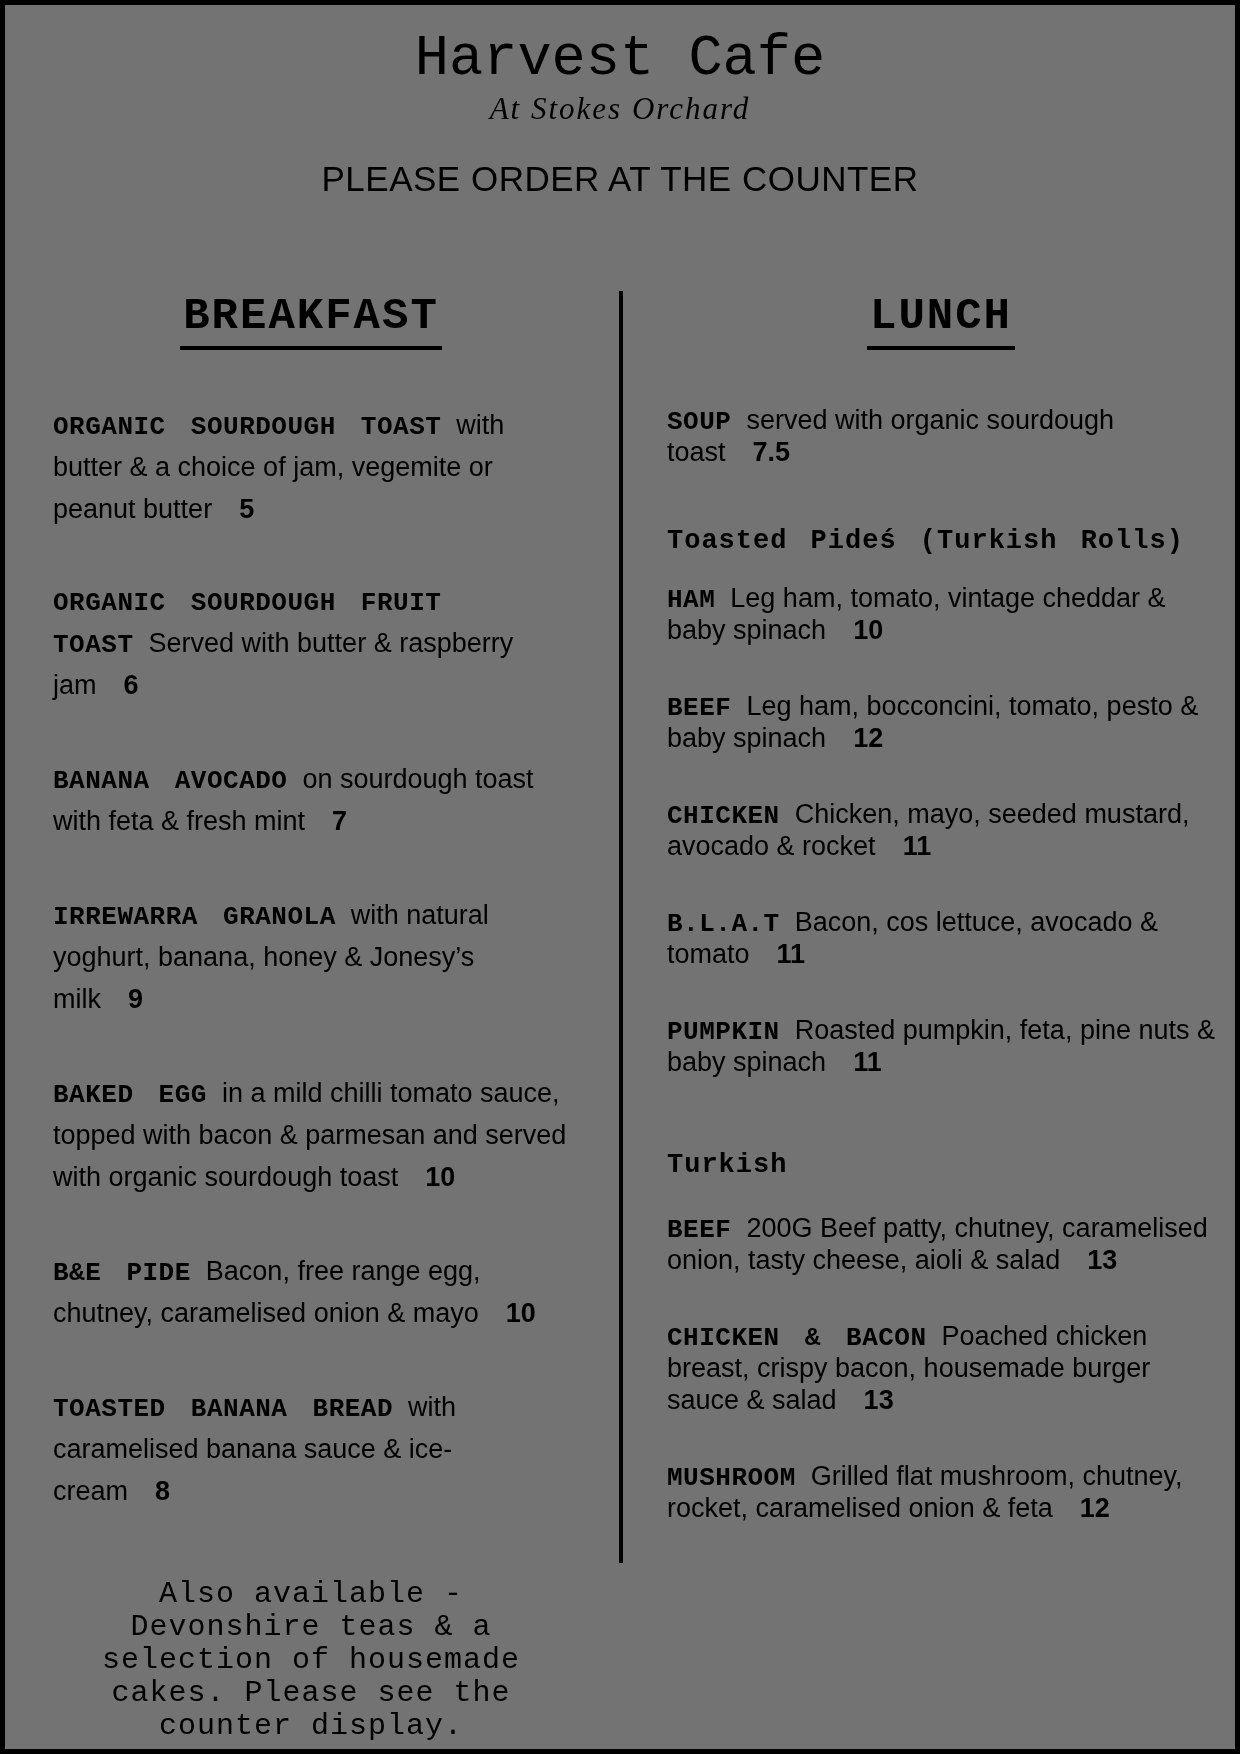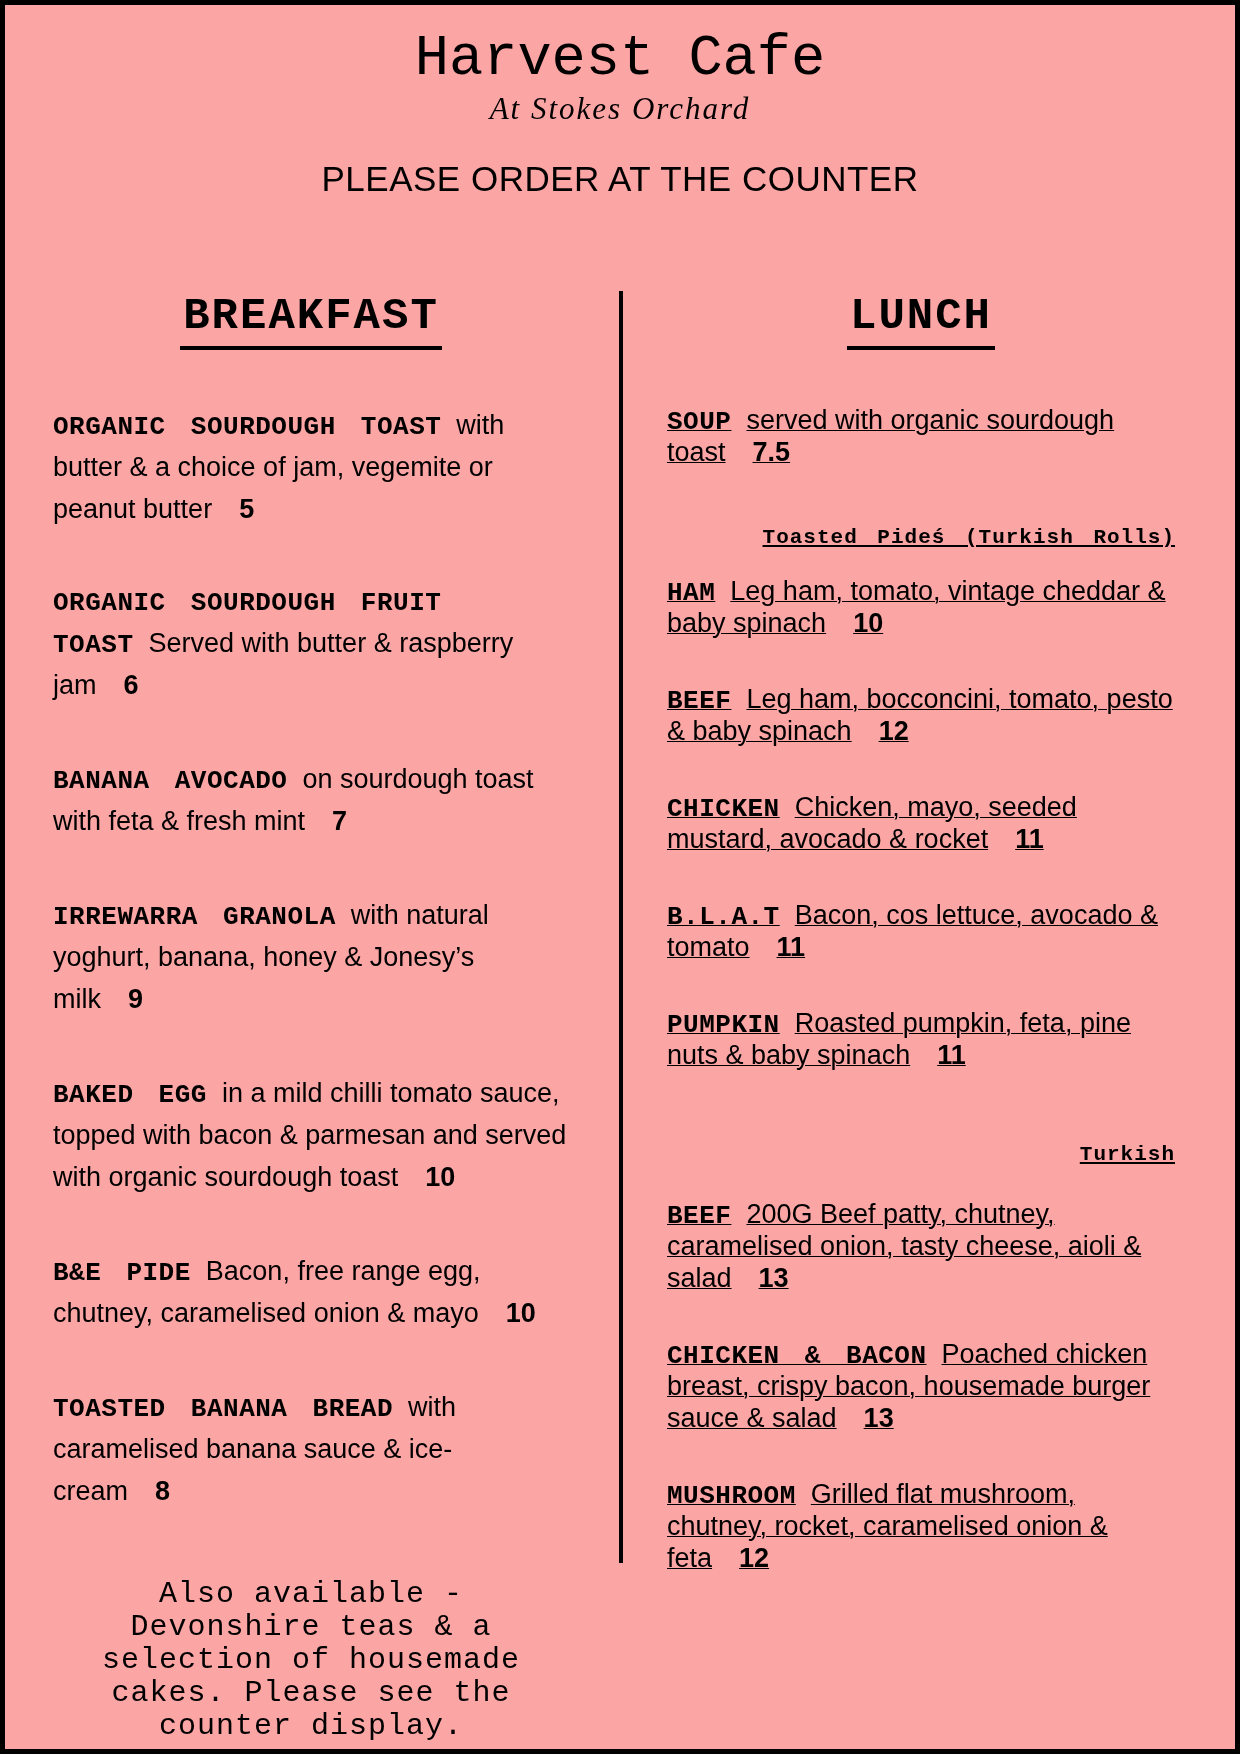--- a/index.html
+++ b/index.html
@@ -1,21 +1,21 @@
 <!DOCTYPE html>
 <html><head>
 <meta charset="utf-8">
 <style>
   * { margin:0; padding:0; box-sizing:border-box; }
   body { background:#888; }
   .page {
     position:relative;
     width:1240px; height:1754px;
     margin:0 auto;
-    background:#fca5a5;
+    background:#737373;
     border:5px solid #000;
     color:#000;
     font-family:"Liberation Sans", sans-serif;
     overflow:hidden;
   }
   .title {
     text-align:center;
     font-family:"Liberation Mono", monospace;
     font-size:57px;
     font-weight:normal;
@@ -35,21 +35,21 @@
     margin-top:32px;
     letter-spacing:0.5px;
   }
   .columns {
     display:flex;
     align-items:flex-start;
     margin-top:92px;
   }
   .col-left  { width:614px; padding:0 50px 0 48px; }
   .divider   { width:4px; height:1272px; background:#000; flex:none; }
-  .col-right { flex:1; padding:0 60px 0 44px;text-decoration:underline; }
+  .col-right { flex:1; padding:0 20px 0 44px; }
   .sec-heading {
     text-align:center;
     font-family:"Liberation Mono", monospace;
     font-weight:bold;
     font-size:44px;
     letter-spacing:2px;
     margin:0 0 56px 0;
   }
   .sec-heading .underline {
     display:inline-block;
@@ -67,24 +67,24 @@
     word-spacing:9px;
     margin-right:15px;
   }
   .idesc { font-size:27px; }
   .iprice {
     font-weight:bold;
     font-size:27px;
     margin-left:27px;
   }
   .sub-heading {
-    text-align:right;
+    text-align:left;
     font-family:"Liberation Mono", monospace;
     font-weight:bold;
-    font-size:21px;
+    font-size:27px;
     letter-spacing:1px;
     word-spacing:6px;
   }
   .sub-heading.pides   { margin:56px 0 28px 0; }
   .sub-heading.burgers { margin:70px 0 34px 0; }
   .note {
     font-family:"Liberation Mono", monospace;
     font-size:30px;
     letter-spacing:1px;
     text-align:center;

